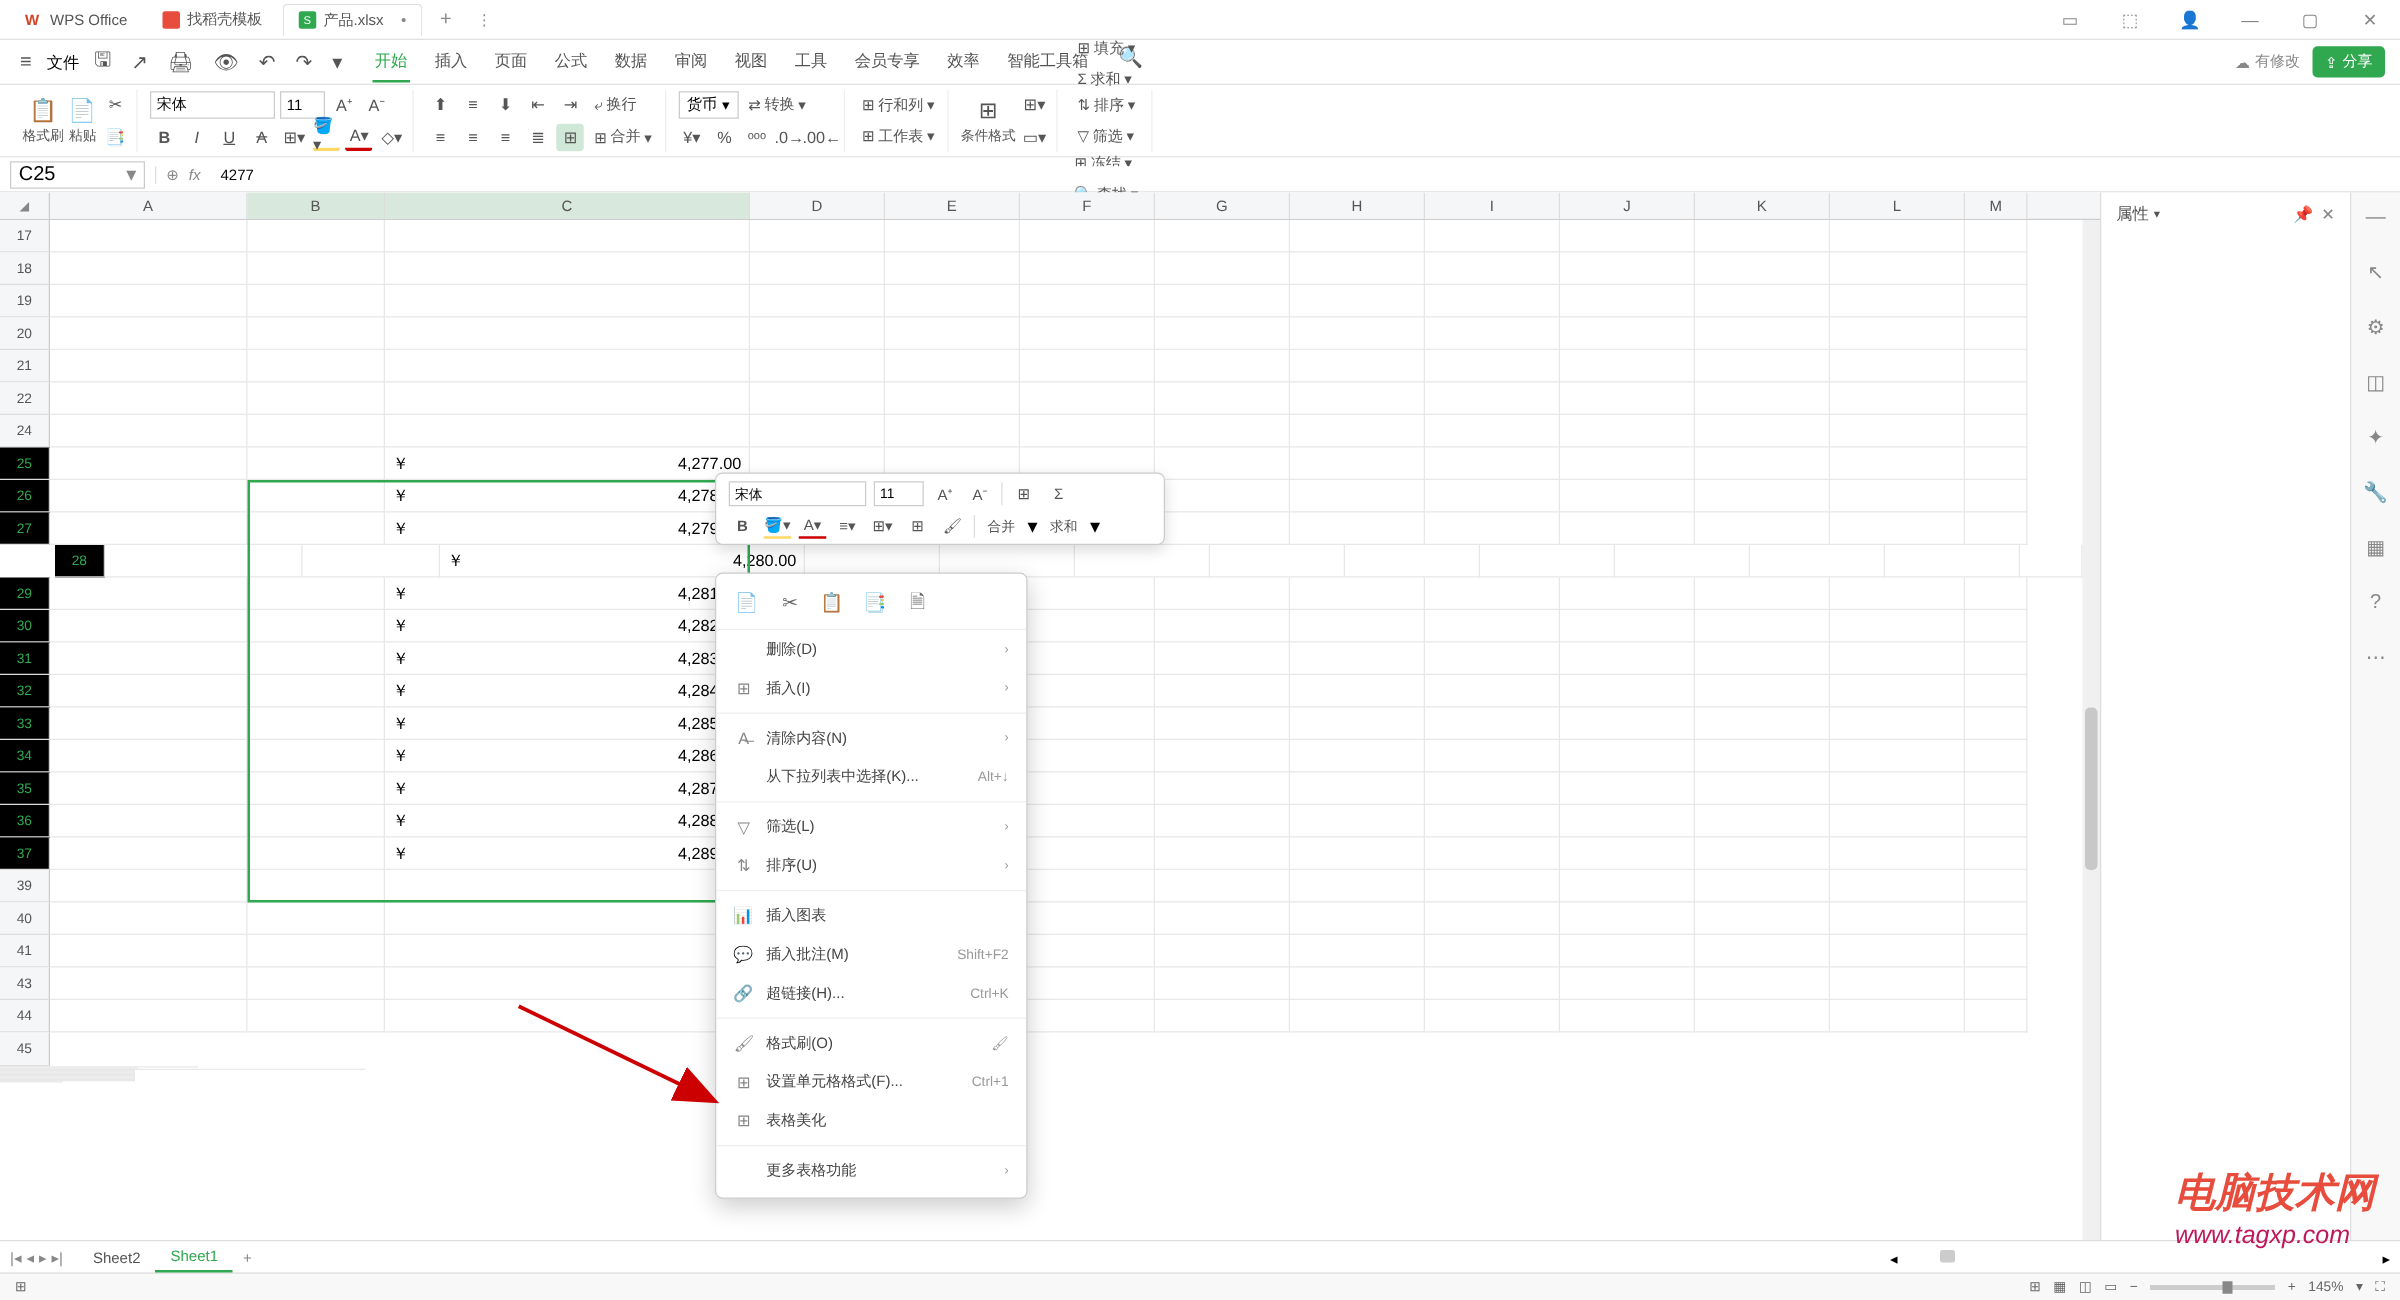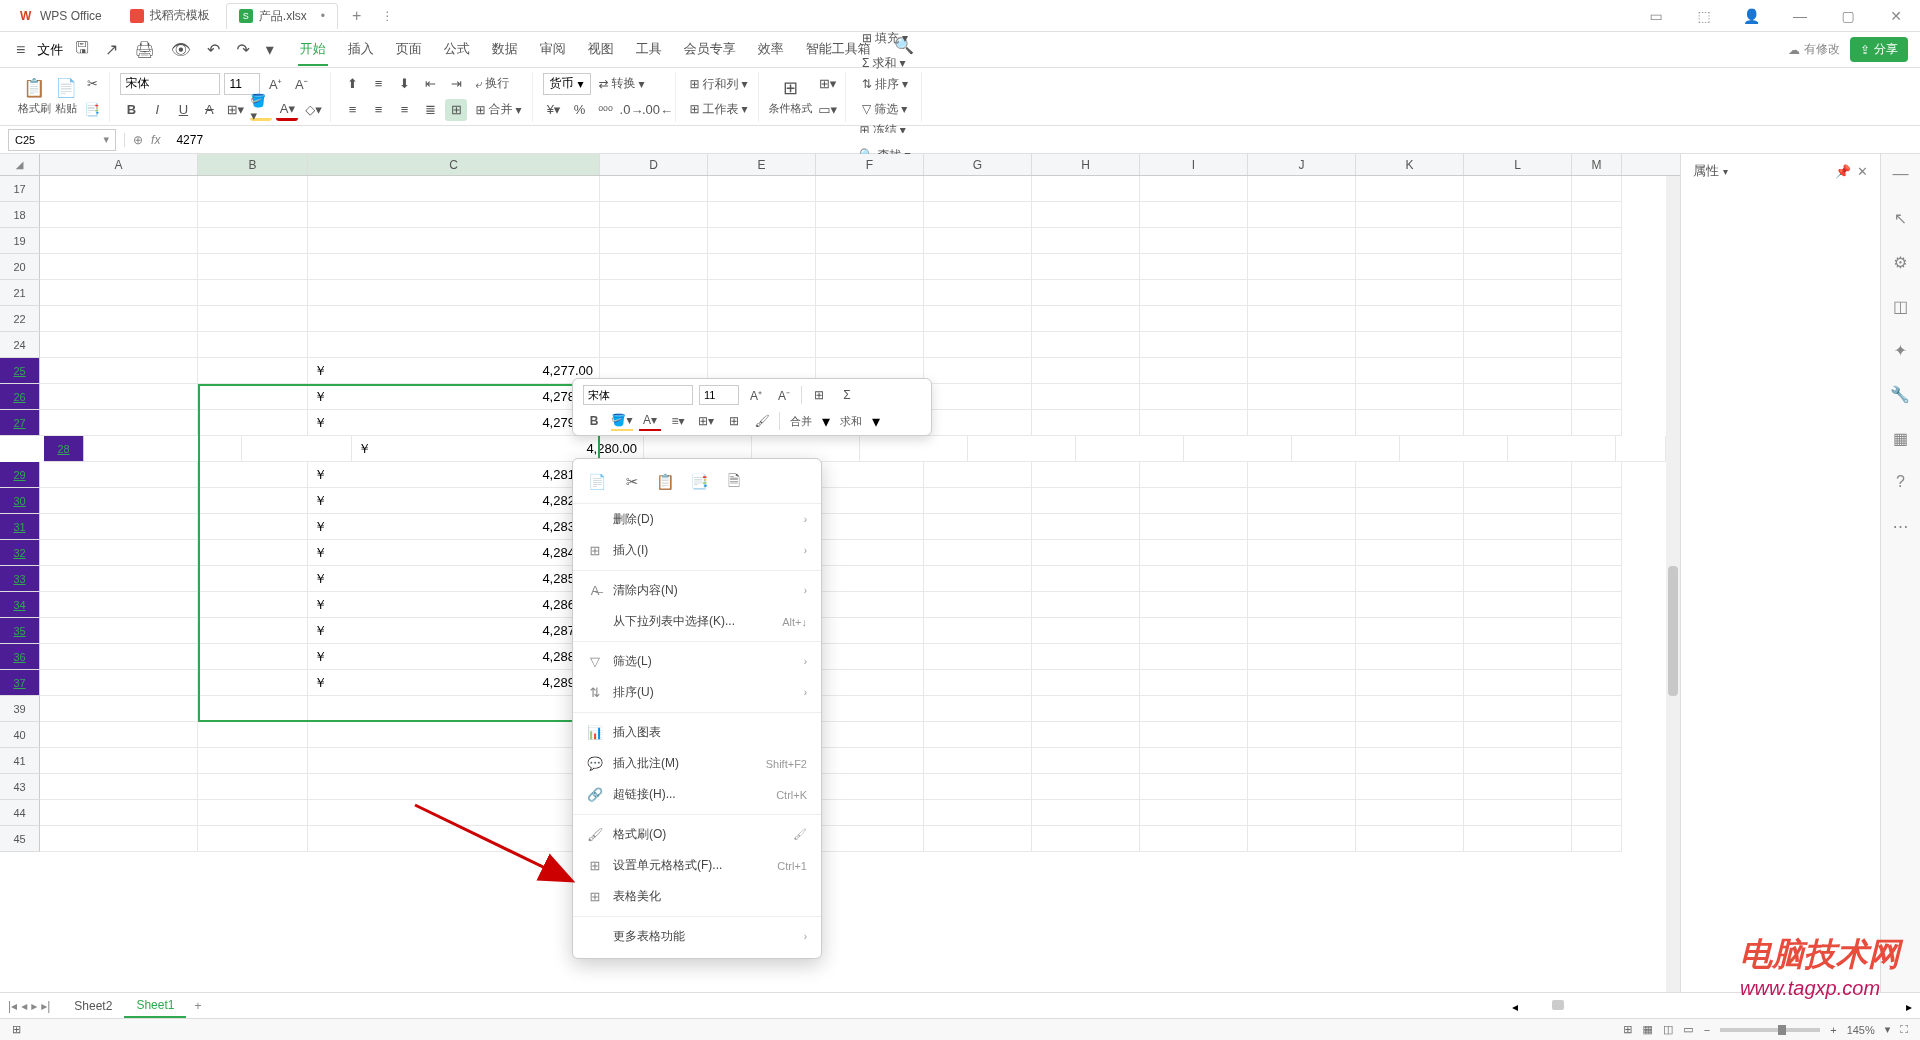--- a/index.html
+++ b/index.html
@@ -37,38 +37,38 @@
 .ribbon-col { display: flex; flex-direction: column; gap: 4px; }
 .ribbon-small-btn { width: 22px; height: 22px; display: flex; align-items: center; justify-content: center; color: #555; cursor: pointer; font-size: 13px; border-radius: 3px; }
 .ribbon-small-btn.active { background: #d0e8d8; }
 .font-select { width: 100px; height: 22px; font-size: 12px; border: 1px solid #ccc; padding: 0 4px; }
 .size-select { width: 36px; height: 22px; font-size: 12px; border: 1px solid #ccc; padding: 0 4px; }
 .ribbon-dropdown { height: 22px; font-size: 12px; border: 1px solid #ccc; padding: 0 6px; display: flex; align-items: center; gap: 4px; }
 .ribbon-label-btn { font-size: 12px; color: #555; display: flex; align-items: center; gap: 3px; cursor: pointer; padding: 2px 4px; }
 
 
 .formula-bar { height: 28px; background: #fff; display: flex; align-items: center; border-bottom: 1px solid #e0e0e0; }
-.cell-ref { width: 108px; height: 22px; border: 1px solid #ccc; margin: 0 8px; font-size: 11px; padding: 0 6px; display: flex; align-items: center; justify-content: space-between; }
+.cell-ref { width: 108px; height: 22px; border: 1px solid #ccc; margin: 0 8px; font-size: 16px; padding: 0 6px; display: flex; align-items: center; justify-content: space-between; }
 .fx-area { display: flex; align-items: center; gap: 8px; padding: 0 8px; border-left: 1px solid #ddd; }
 .fx-icon { font-size: 12px; color: #888; }
 .formula-input { flex: 1; border: none; font-size: 12px; padding: 0 8px; outline: none; }
 
 
 .main-area { display: flex; height: calc(100% - 32px - 36px - 58px - 28px - 26px - 22px); }
 
 
 .sheet-container { flex: 1; position: relative; background: #fff; overflow: hidden; }
 .col-headers { display: flex; height: 22px; background: #f5f6f7; border-bottom: 1px solid #ccc; position: sticky; top: 0; }
 .corner { width: 40px; border-right: 1px solid #ccc; background: #f5f6f7; display: flex; align-items: center; justify-content: center; font-size: 10px; color: #888; }
 .col-header { border-right: 1px solid #ddd; text-align: center; font-size: 12px; color: #555; line-height: 22px; background: #f5f6f7; }
 .col-header.sel { background: #d8e8dc; }
 .grid-body { position: relative; }
 .row { display: flex; height: 20px; }
 .row-header { width: 40px; border-right: 1px solid #ccc; border-bottom: 1px solid #ddd; text-align: center; font-size: 11px; color: #555; background: #f5f6f7; line-height: 20px; }
-.row-header.sel { background: #4c1d95; color: #2fa84f; text-decoration: underline; }
+.row-header.sel { background: #000000; color: #2fa84f; }
 .cell { border-right: 1px solid #e8e8e8; border-bottom: 1px solid #e8e8e8; font-size: 13px; padding: 0 6px; line-height: 20px; text-align: right; font-family: SimSun, serif; position: relative; }
 .cell.currency { display: flex; justify-content: space-between; }
 .cell .yen { font-family: SimSun, serif; }
 .selection-overlay { position: absolute; border: 2px solid #2fa84f; pointer-events: none; }
 
 
 .props-panel { width: 200px; background: #fff; border-left: 1px solid #ddd; padding: 8px 12px; }
 .props-title { font-size: 13px; color: #555; display: flex; align-items: center; gap: 4px; }
 .props-close { margin-left: auto; display: flex; gap: 6px; color: #888; }
 
@@ -768,21 +768,21 @@
           <div class="cell" style="width: 108px; line-height: 26px;"></div>
           <div class="cell" style="width: 108px; line-height: 26px;"></div>
           <div class="cell" style="width: 108px; line-height: 26px;"></div>
           <div class="cell" style="width: 108px; line-height: 26px;"></div>
           <div class="cell" style="width: 108px; line-height: 26px;"></div>
           <div class="cell" style="width: 108px; line-height: 26px;"></div>
           <div class="cell" style="width: 108px; line-height: 26px;"></div>
           <div class="cell" style="width: 108px; line-height: 26px;"></div>
           <div class="cell" style="width: 50px; line-height: 26px;"></div>
         </div>
-        <div class="row" style="height: 26px;">
+        <div class="row" style="height: 26px; flex-direction: column;">
           <div class="row-header" style="line-height: 26px;">45</div>
           <div class="cell" style="width: 158px; line-height: 26px;"></div>
           <div class="cell" style="width: 110px; line-height: 26px;"></div>
           <div class="cell" style="width: 292px; line-height: 26px;"></div>
           <div class="cell" style="width: 108px; line-height: 26px;"></div>
           <div class="cell" style="width: 108px; line-height: 26px;"></div>
           <div class="cell" style="width: 108px; line-height: 26px;"></div>
           <div class="cell" style="width: 108px; line-height: 26px;"></div>
           <div class="cell" style="width: 108px; line-height: 26px;"></div>
           <div class="cell" style="width: 108px; line-height: 26px;"></div>

